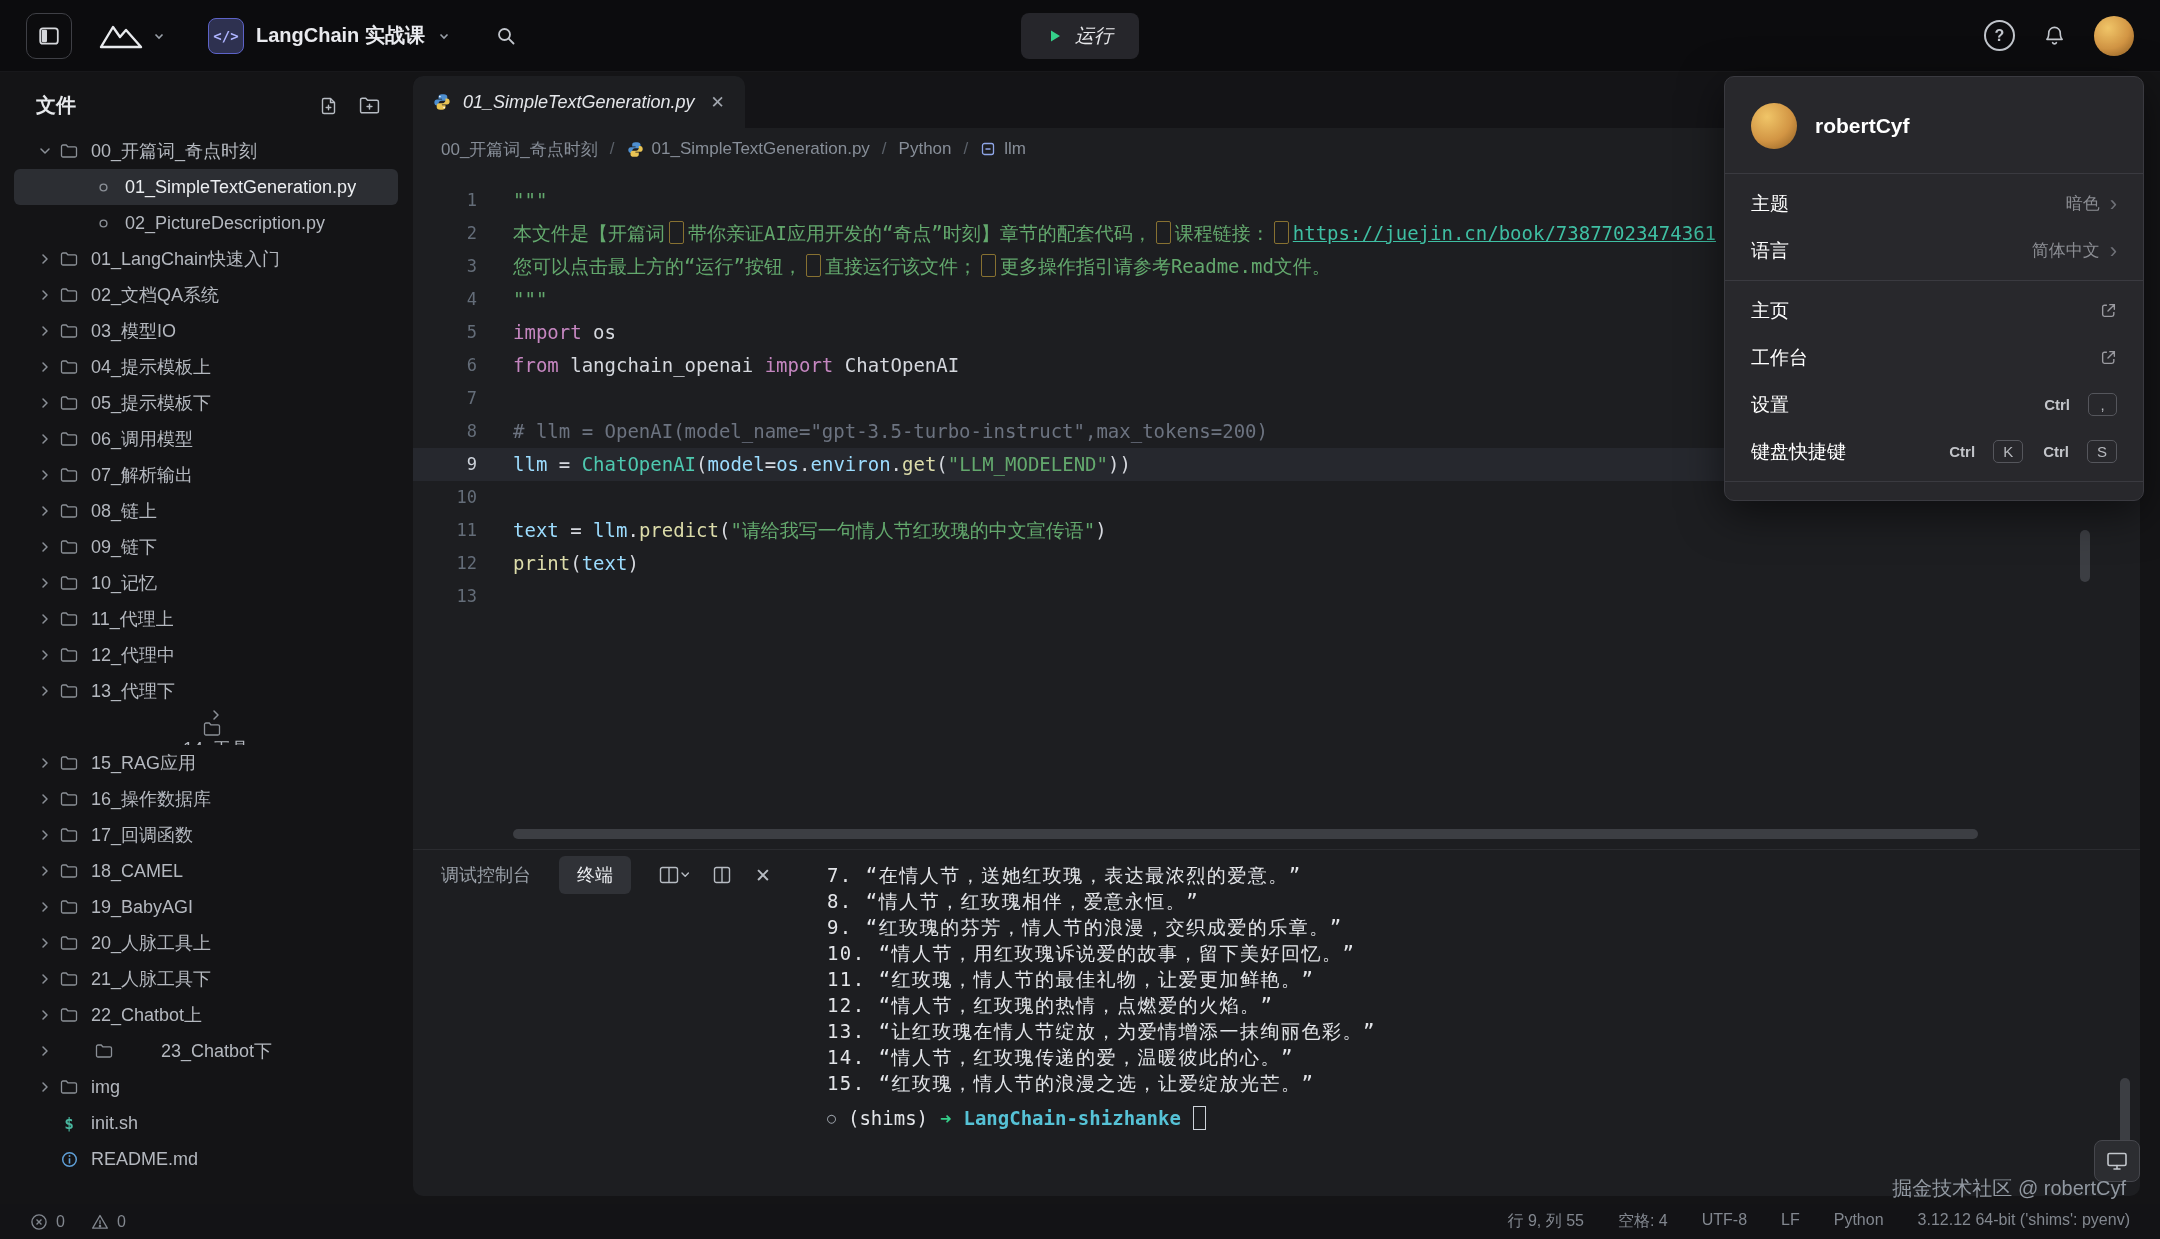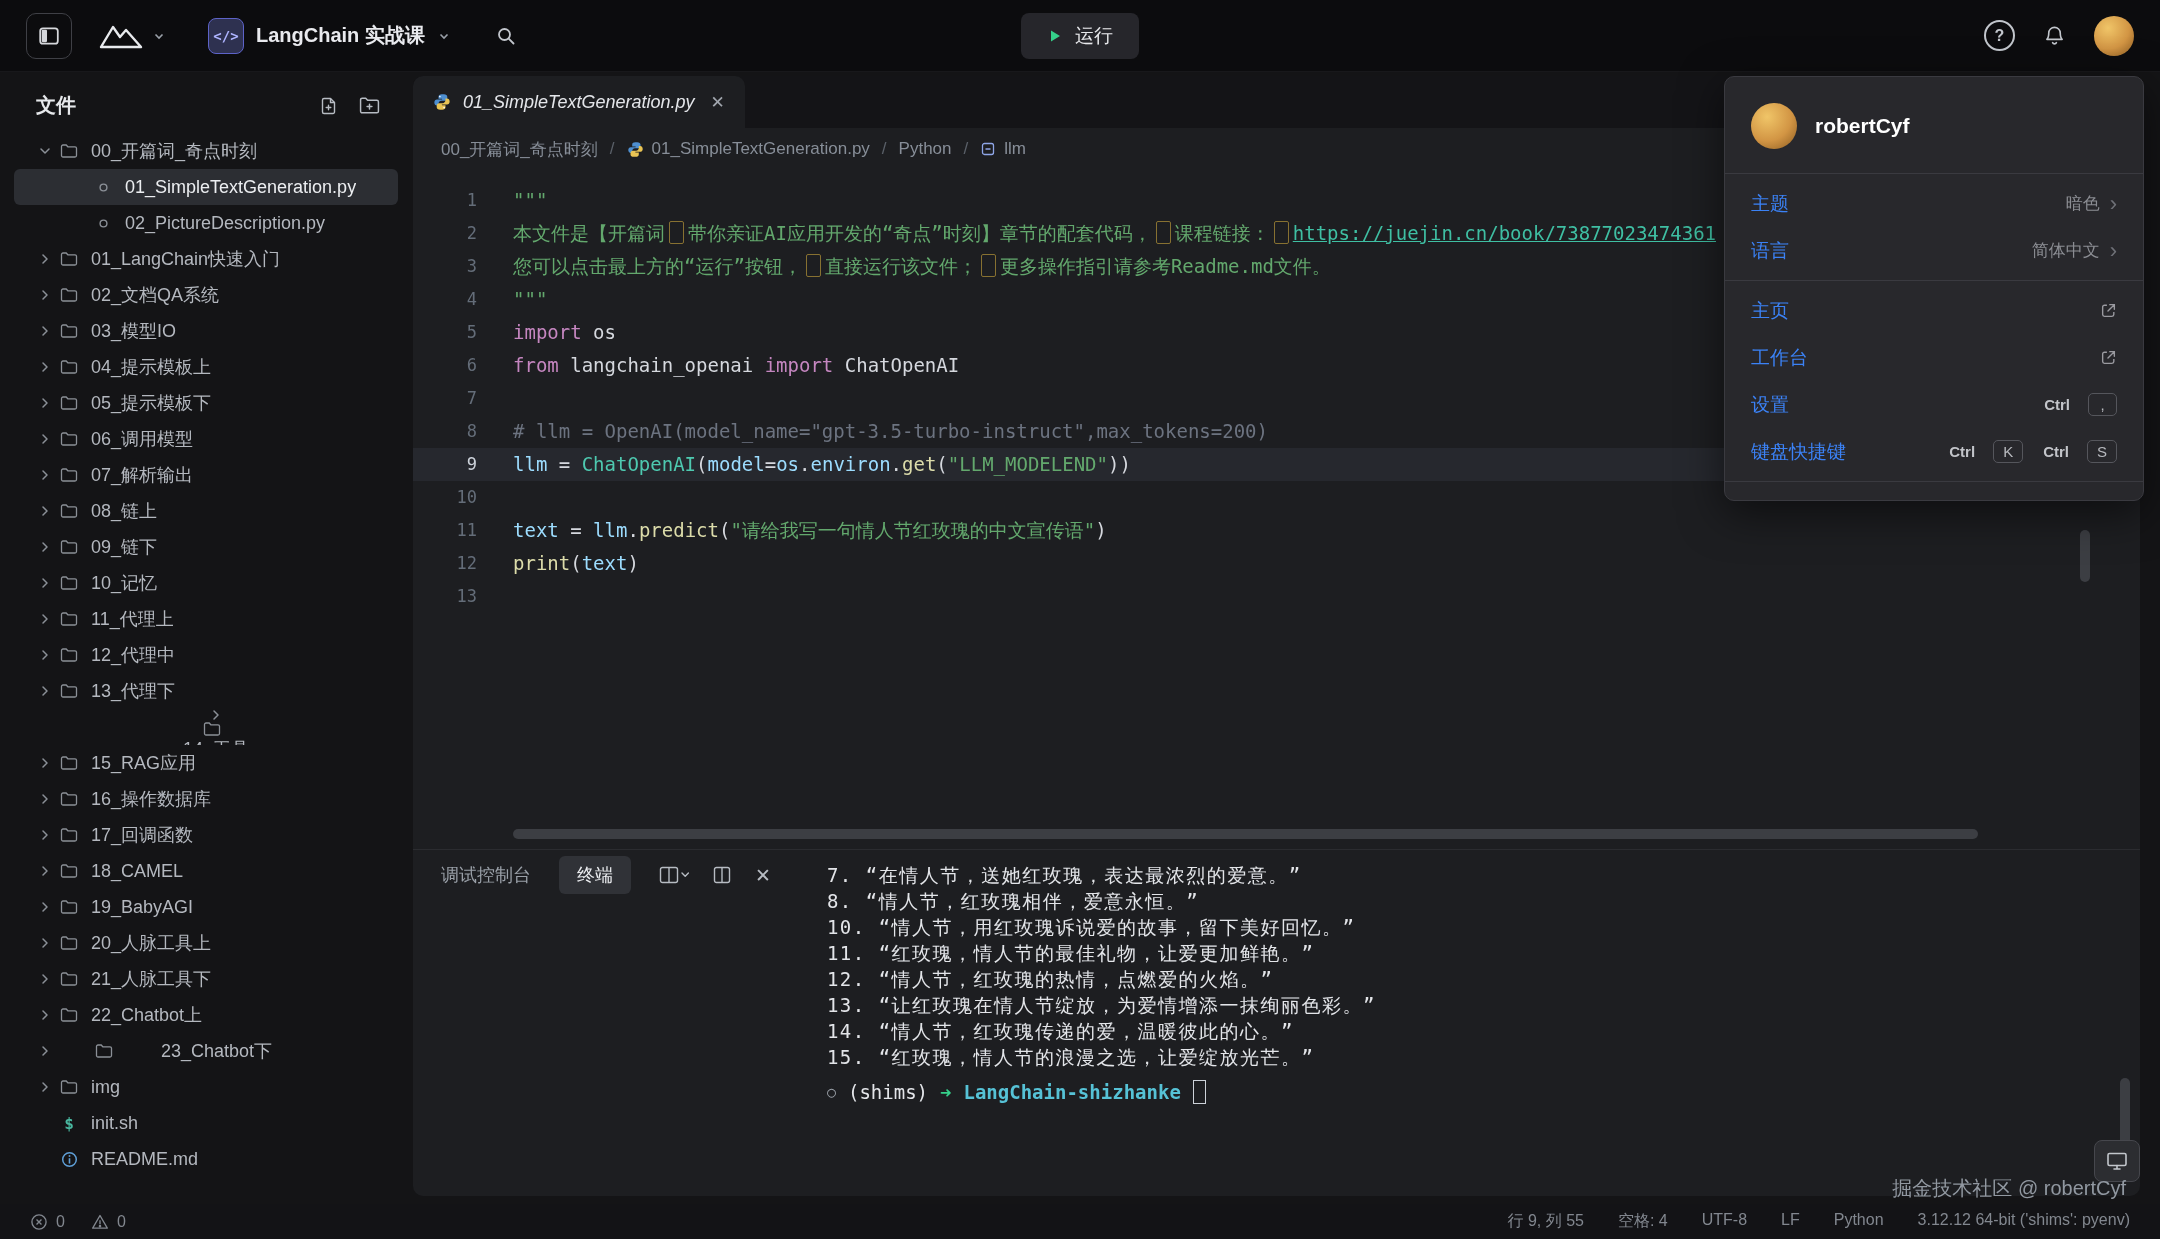--- a/index.html
+++ b/index.html
@@ -17,21 +17,21 @@
     display:flex;align-items:center;justify-content:center;cursor:pointer;}
   .tb-logo{display:flex;align-items:center;gap:8px;margin-left:6px;cursor:pointer;}
   .tb-proj{display:flex;align-items:center;gap:12px;margin-left:22px;cursor:pointer;}
   .proj-ic{width:34px;height:34px;border-radius:8px;background:#2e3150;border:1px solid #5d63c8;
     color:#aeb4ff;font-family:"DejaVu Sans Mono",monospace;font-size:14px;font-weight:bold;
     display:flex;align-items:center;justify-content:center;}
   .proj-name{font-size:20px;font-weight:bold;color:#e9eaee;white-space:nowrap;}
   .tb-search{margin-left:24px;cursor:pointer;}
   .run-btn{position:absolute;left:50%;top:50%;transform:translate(-50%,-50%);
     display:flex;align-items:center;gap:12px;background:#26262b;border-radius:8px;
-    padding:10px 26px;cursor:pointer;}
+    padding:10px 26px;cursor:pointer;font-style:italic;}
   .run-label{font-size:19px;color:#e8e9ec;}
   .tb-right{margin-left:auto;display:flex;align-items:center;gap:28px;}
   .help-ic{width:27px;height:27px;border:2px solid #c2c6cc;border-radius:50%;color:#c2c6cc;
     font-size:16px;font-weight:bold;display:flex;align-items:center;justify-content:center;cursor:pointer;}
   .avatar{width:40px;height:40px;border-radius:50%;
     background:radial-gradient(circle at 35% 30%,#f0c568,#d29544 55%,#8a5a20);cursor:pointer;}
   
   .sidebar{position:absolute;top:72px;left:4px;width:404px;bottom:35px;overflow:hidden;}
   .sb-head{display:flex;align-items:center;padding:20px 28px 14px 32px;}
   .sb-title{font-size:20px;font-weight:bold;color:#e7e9ec;flex:1;}
@@ -101,21 +101,21 @@
   
   .user-menu{position:absolute;top:76px;right:16px;width:420px;background:#28282c;
     border:1px solid #3a3a40;border-radius:10px;box-shadow:0 12px 44px rgba(0,0,0,.55);
     z-index:20;padding:6px 0 12px;box-sizing:border-box;}
   .um-header{display:flex;align-items:center;gap:18px;padding:20px 26px 18px;}
   .um-avatar{width:46px;height:46px;border-radius:50%;
     background:radial-gradient(circle at 35% 30%,#f0c568,#d29544 55%,#8a5a20);}
   .um-name{font-size:21px;font-weight:bold;color:#ffffff;}
   .um-divider{height:1px;background:#3a3a40;margin:6px 0;}
   .um-row{height:47px;display:flex;align-items:center;padding:0 26px;cursor:pointer;}
-  .um-label{font-size:19px;color:#3b82f6;flex:1;}
+  .um-label{font-size:19px;color:#ffffff;flex:1;}
   .um-value{display:flex;align-items:center;gap:10px;font-size:17px;color:#8b8d93;}
   .um-chev{color:#6e7077;font-size:22px;line-height:1;}
   .um-ext{color:#9a9aa0;display:flex;}
   .kcap{border:1px solid #55565c;border-radius:5px;padding:2px 9px;font-size:15px;
     color:#b7b9be;margin-left:8px;min-width:9px;text-align:center;}
   .kword{font-size:15px;font-weight:bold;color:#c3c5ca;margin-left:10px;}
   
   .statusbar{position:absolute;left:0;right:0;bottom:0;height:35px;background:#131316;
     display:flex;align-items:center;padding:0 30px;color:#82878f;font-size:16px;box-sizing:border-box;}
   .st-left{display:flex;align-items:center;gap:8px;}
@@ -656,20 +656,21 @@
               <path d="M9 1.5v15"></path>
             </svg>
         </span>
         <span class="pic pic-x">✕</span>
       </span>
     </div>
     <div class="terminal">
       <div>
           <div class="tline">7. “在情人节，送她红玫瑰，表达最浓烈的爱意。”</div>
           <div class="tline">8. “情人节，红玫瑰相伴，爱意永恒。”</div>
+          <div class="tline">9. “红玫瑰的芬芳，情人节的浪漫，交织成爱的乐章。”</div>
           <div class="tline">10. “情人节，用红玫瑰诉说爱的故事，留下美好回忆。”</div>
           <div class="tline">11. “红玫瑰，情人节的最佳礼物，让爱更加鲜艳。”</div>
           <div class="tline">12. “情人节，红玫瑰的热情，点燃爱的火焰。”</div>
           <div class="tline">13. “让红玫瑰在情人节绽放，为爱情增添一抹绚丽色彩。”</div>
           <div class="tline">14. “情人节，红玫瑰传递的爱，温暖彼此的心。”</div>
           <div class="tline">15. “红玫瑰，情人节的浪漫之选，让爱绽放光芒。”</div>
         </div>
       <div class="prompt">
         <span class="p-status">○</span>
         <span class="p-venv">(shims)</span>

